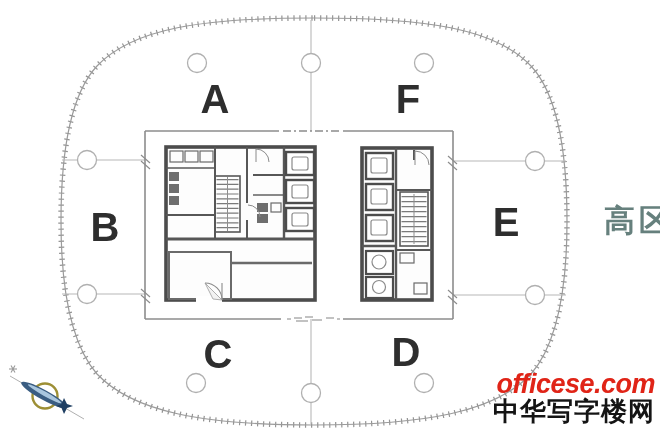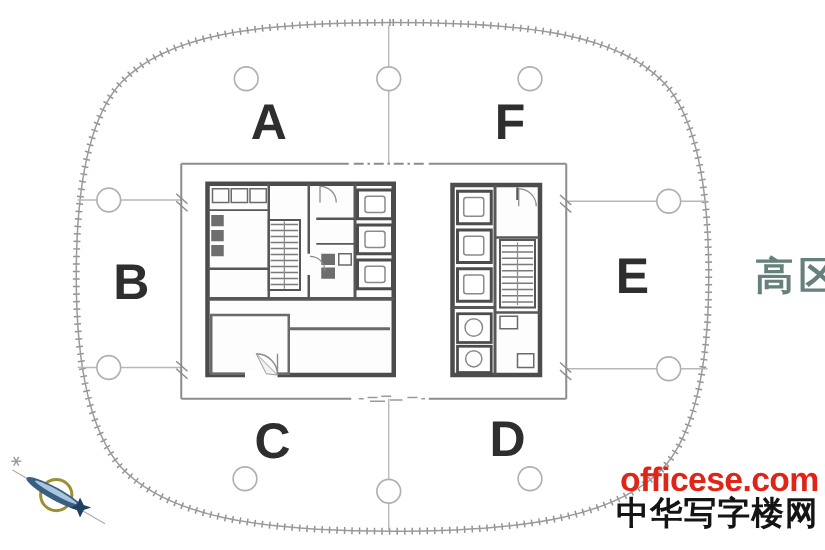--- a/index.html
+++ b/index.html
@@ -17,21 +17,21 @@
     position:absolute;left:604px;top:200px;
     font-size:31px;font-weight:600;color:#66807d;
     white-space:nowrap;letter-spacing:4px;
     font-family:"DejaVu Sans", sans-serif;
   }
   .watermark{
     position:absolute;right:5px;top:371px;text-align:right;line-height:27px;
   }
   .wm-site{
     font-size:27px;font-weight:800;color:#e02417;
-    font-family:"Liberation Sans", sans-serif;letter-spacing:-0.5px;
+    font-family:"Liberation Sans", sans-serif;letter-spacing:-0.5px;font-style:italic;
   }
   .wm-name{
     font-size:26px;font-weight:700;color:#141414;letter-spacing:1px;
     font-family:"DejaVu Sans", sans-serif;
   }
 </style>
 </head>
 <body>
 
 <div class="stage">

